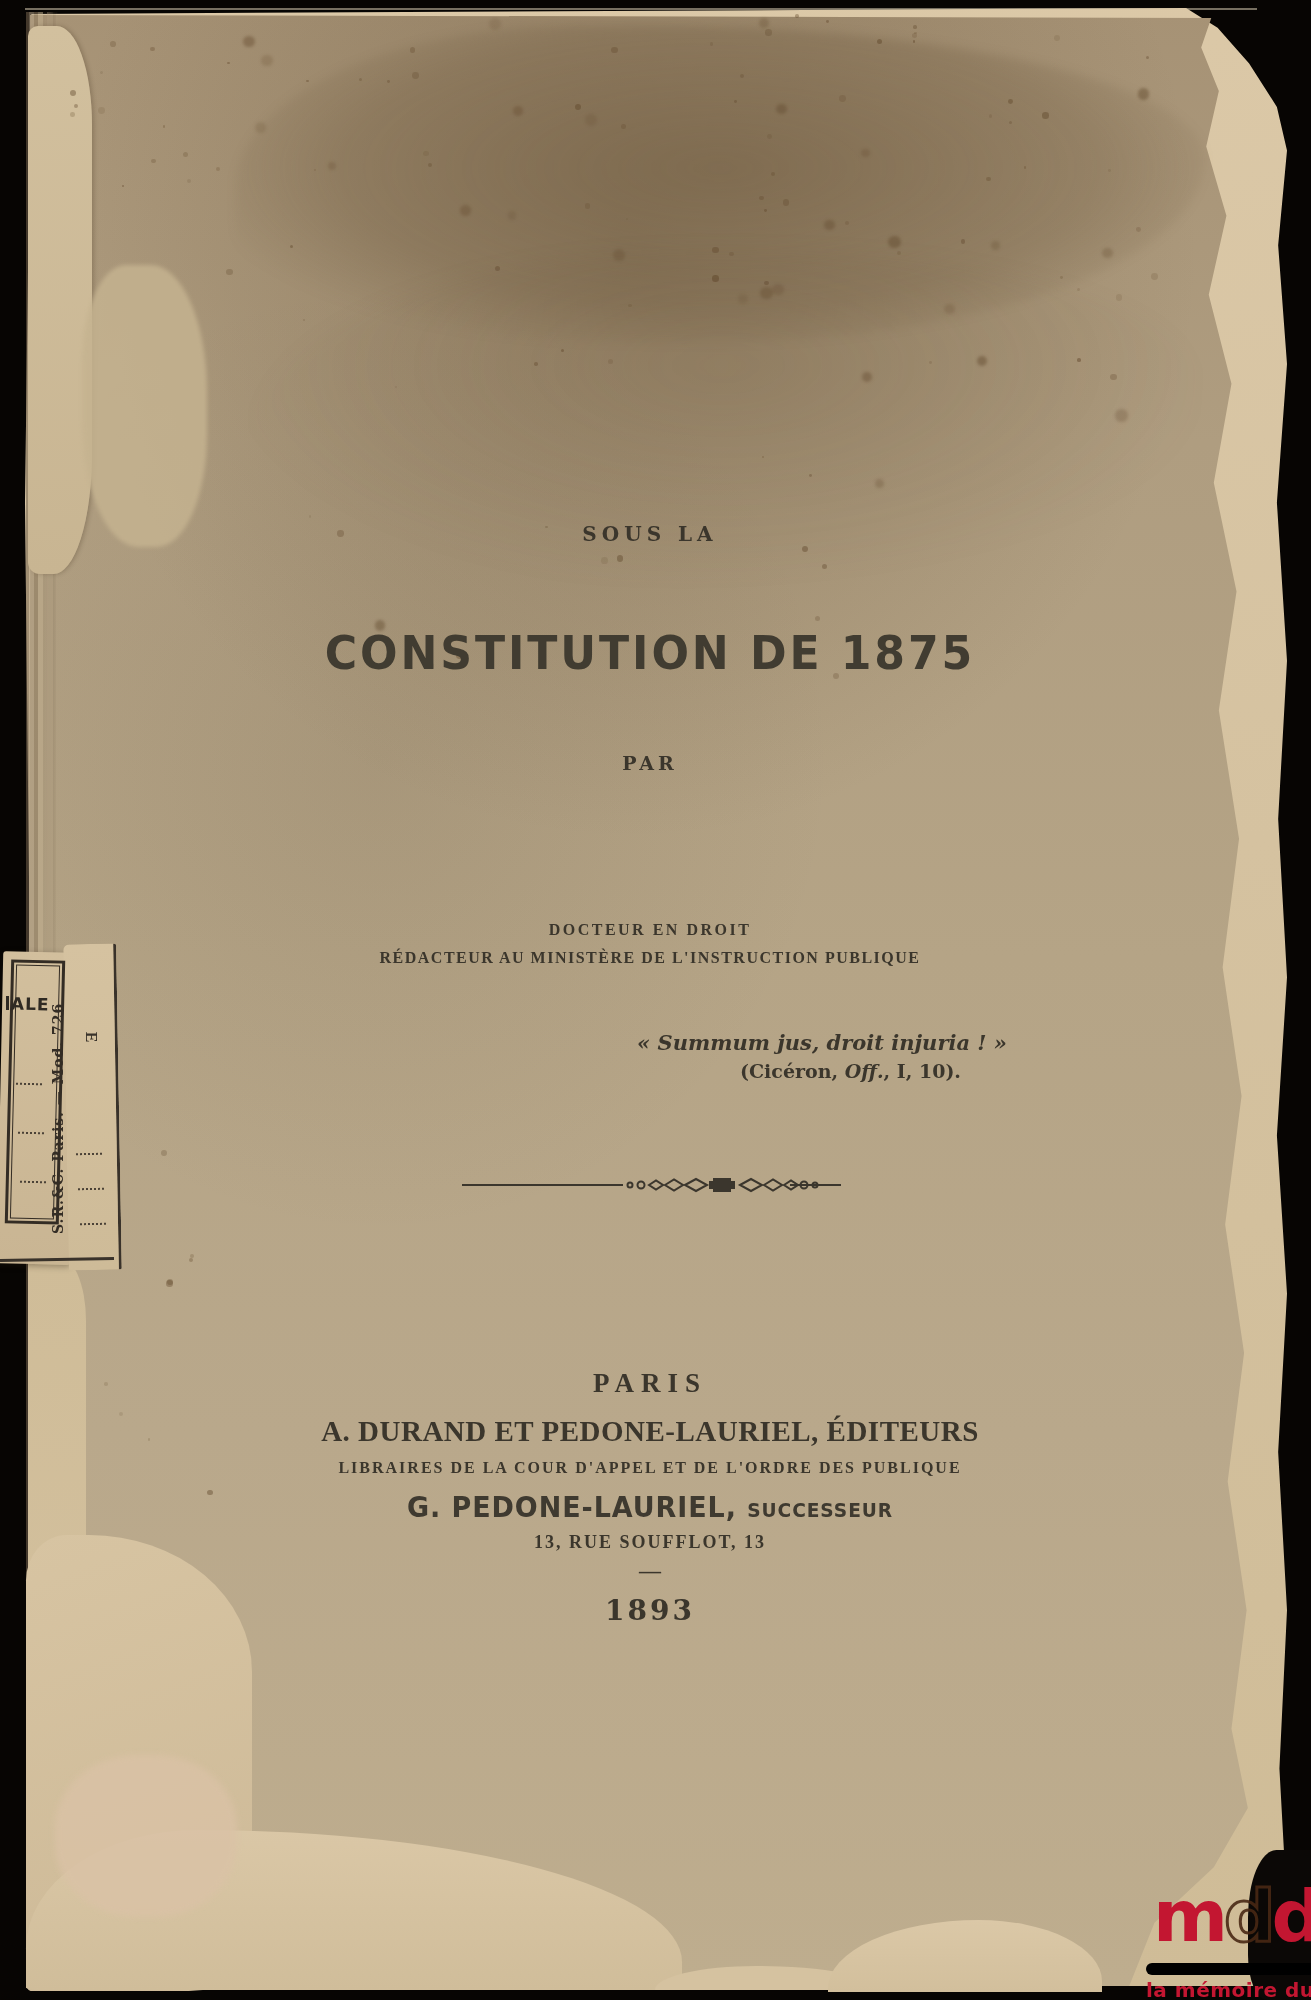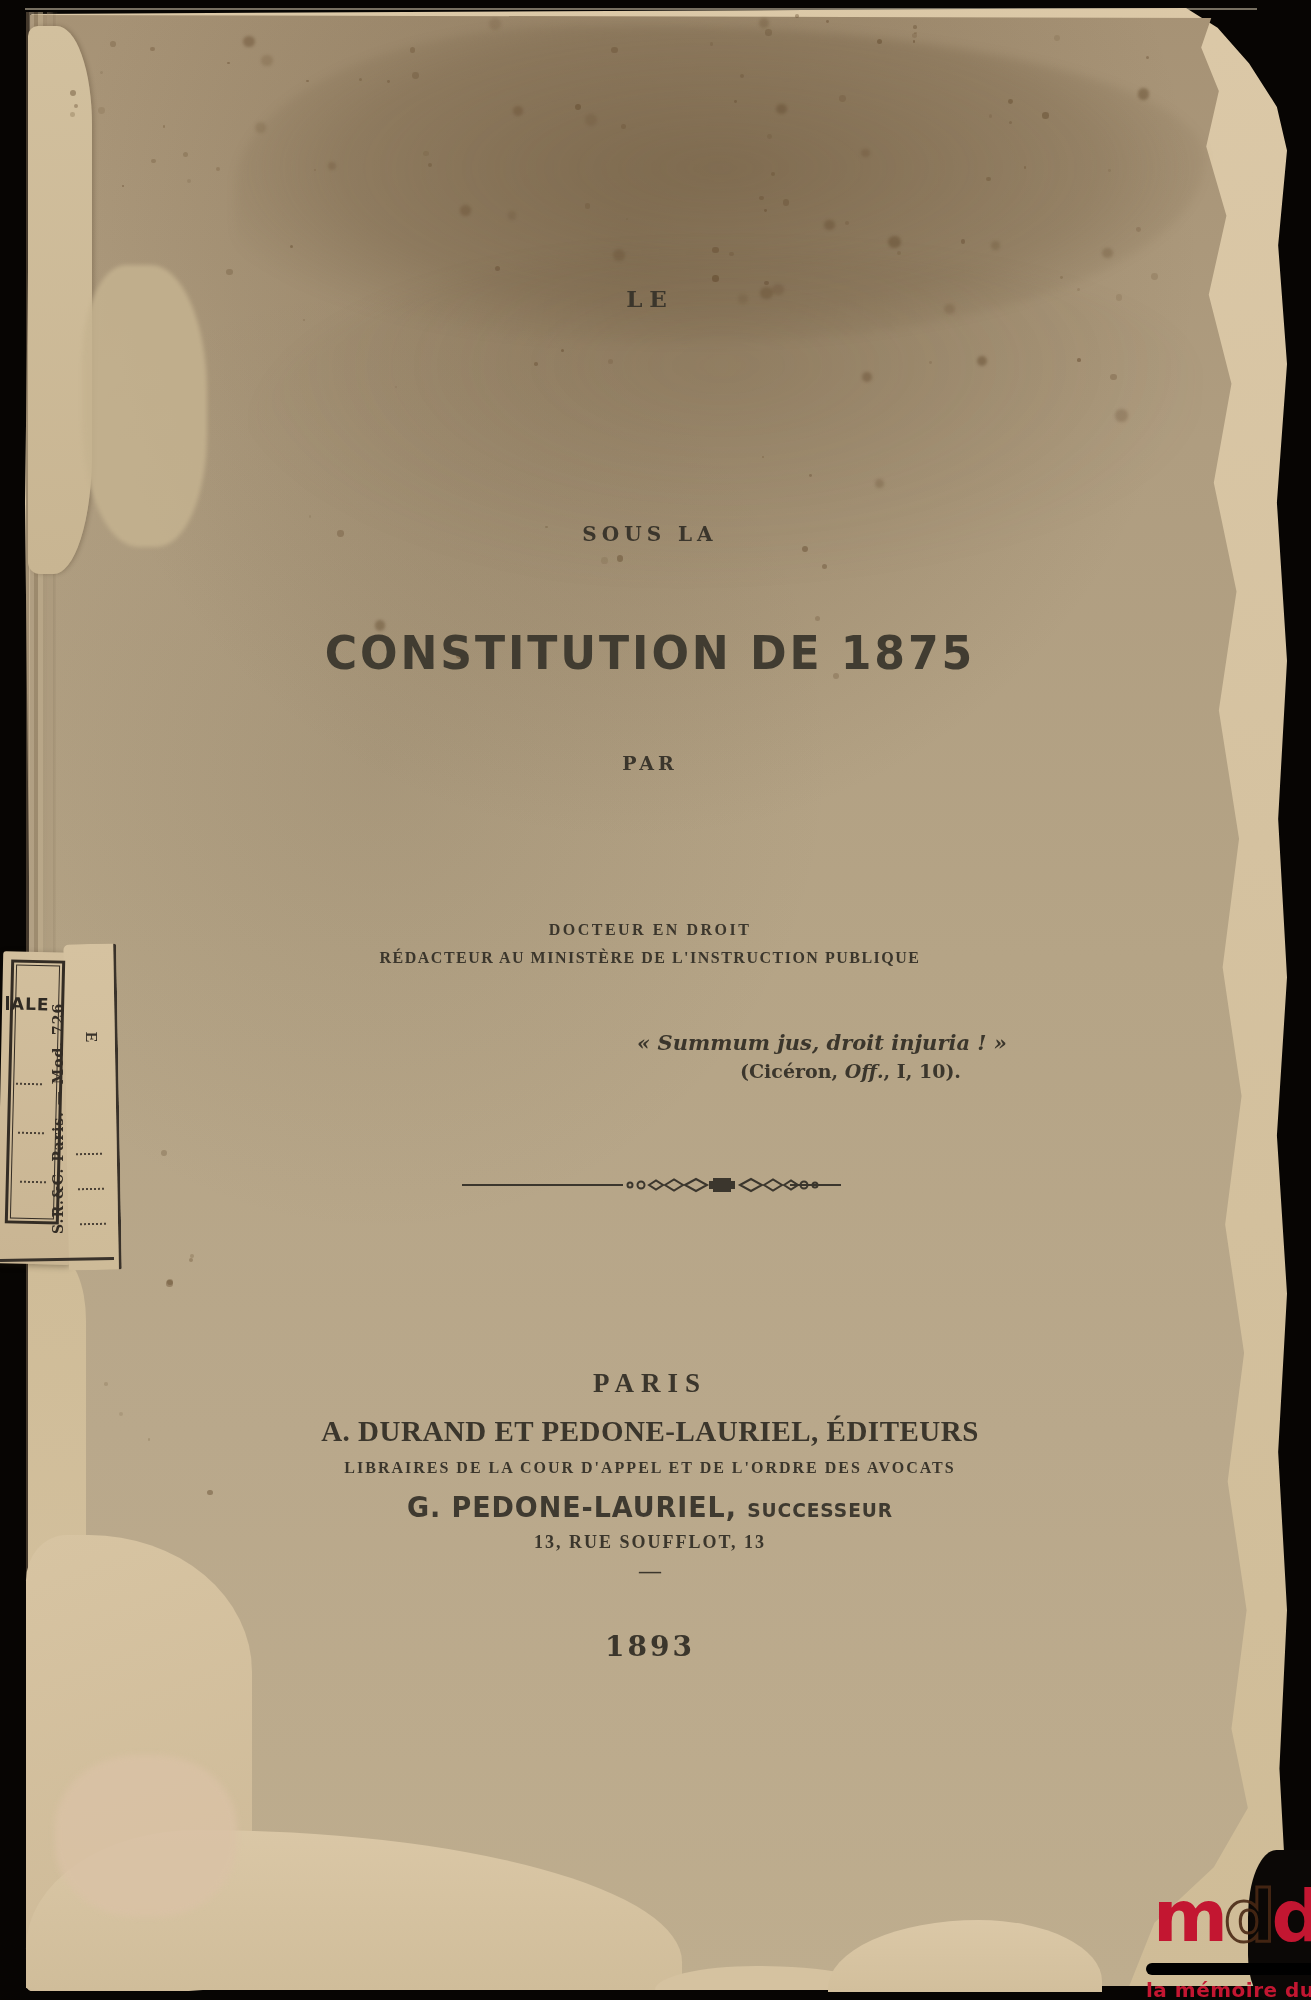--- a/index.html
+++ b/index.html
@@ -73,21 +73,21 @@
   .epi-src{margin-top:5px;padding-right:46px;font:700 19px "DejaVu Serif",serif;}
   .epi-src .work{font-style:italic;}
   .divider{position:absolute;left:435px;top:1168px;width:383px;height:18px;}
   .imp-city{top:1360px;font:700 27px "Liberation Serif",serif;letter-spacing:7px;}
   .imp-pub{top:1407px;font:700 29px "Liberation Serif",serif;letter-spacing:.5px;}
   .imp-det{top:1451px;font:700 16px "Liberation Serif",serif;letter-spacing:2px;}
   .imp-succ{top:1482px;font:700 29px "DejaVu Sans",sans-serif;letter-spacing:1px;transform:scaleX(.93);color:#3f3a30;}
   .imp-succ .role{font-variant:small-caps;text-transform:lowercase;}
   .imp-addr{top:1524px;font:700 18px "Liberation Serif",serif;letter-spacing:2px;}
   .imp-sep{top:1550px;font:700 22px "Liberation Serif",serif;}
-  .imp-year{top:1622px;font:700 28px "DejaVu Serif",serif;letter-spacing:3px;}
+  .imp-year{top:1586px;font:700 28px "DejaVu Serif",serif;letter-spacing:3px;}
   
   .lib-label{position:absolute;left:0px;top:944px;width:120px;height:332px;}
   .lab-p1{position:absolute;left:0;top:8px;width:74px;height:312px;background:linear-gradient(180deg,#d2bf9d,#c9b593);transform:rotate(1.2deg);box-shadow:0 2px 6px rgba(40,30,15,.35);border-radius:3px 8px 4px 3px;}
   .lab-p2{position:absolute;left:66px;top:0;width:50px;height:326px;background:linear-gradient(180deg,#d5c2a0,#cebb98);transform:rotate(-1deg);border-right:3px solid #39322a;border-radius:6px 3px 2px 2px;}
   .lab-bottomline{position:absolute;left:0;top:314px;width:114px;height:3px;background:#39322a;transform:rotate(-1deg);}
   .lab-box{position:absolute;left:8px;top:16px;width:48px;height:258px;border:3px solid #332c24;transform:rotate(1.4deg);}
   .lab-box::after{content:"";position:absolute;inset:2px;border:1.5px solid #332c24;}
   .lab-ale{position:absolute;left:11px;top:50px;font:700 17px "DejaVu Sans",sans-serif;letter-spacing:1px;color:#2f2a23;transform:rotate(1.4deg);}
   .lab-tick{position:absolute;left:6px;top:52px;width:3px;height:14px;background:#2f2a23;}
   .lab-side{position:absolute;left:50px;top:30px;height:260px;writing-mode:vertical-rl;transform:rotate(180deg);font:700 14px "DejaVu Serif",serif;letter-spacing:1px;color:#342d25;white-space:nowrap;}
@@ -249,21 +249,20 @@
         <div class="fox" style="left: 182.254px; top: 1481.91px; width: 5.38821px; height: 5.38821px; background: rgba(88, 62, 34, 0.4);"></div>
         <div class="fox" style="left: 93.7735px; top: 1403.88px; width: 4.1718px; height: 4.1718px; background: rgba(88, 62, 34, 0.14);"></div>
         <div class="fox" style="left: 60.693px; top: 1156.84px; width: 4.04368px; height: 4.04368px; background: rgba(88, 62, 34, 0.34);"></div>
         <div class="fox" style="left: 141.026px; top: 1272.11px; width: 6.64086px; height: 6.64086px; background: rgba(88, 62, 34, 0.35);"></div>
         <div class="fox" style="left: 164.115px; top: 1249.82px; width: 3.9094px; height: 3.9094px; background: rgba(88, 62, 34, 0.3);"></div>
         <div class="fox" style="left: 135.92px; top: 1142.29px; width: 5.79234px; height: 5.79234px; background: rgba(88, 62, 34, 0.25);"></div>
         <div class="fox" style="left: 79.3366px; top: 1374.37px; width: 3.48575px; height: 3.48575px; background: rgba(88, 62, 34, 0.16);"></div>
       </div>
 
     <div class="print-block">
-      <div class="line half-title">LE</div>
       <div class="line sub-link">SOUS LA</div>
       <div class="line sub-title">CONSTITUTION DE 1875</div>
       <div class="line byline">PAR</div>
       <div class="line cred1">DOCTEUR EN DROIT</div>
       <div class="line cred2">RÉDACTEUR AU MINISTÈRE DE L'INSTRUCTION PUBLIQUE</div>
 
       <div class="epigraph">
         <div class="epi-quote">« Summum jus, droit injuria ! »</div>
         <div class="epi-src"><span>(Cicéron, </span><span class="work">Off.</span><span>, I, 10).</span></div>
       </div>
@@ -287,21 +286,21 @@
           <g fill="#3b362d">
             <rect x="253" y="2" width="18" height="14"></rect>
             <rect x="249" y="5" width="4" height="8"></rect>
             <rect x="271" y="5" width="4" height="8"></rect>
           </g>
         </svg>
       </div>
 
       <div class="line imp-pub">A. DURAND ET PEDONE-LAURIEL, ÉDITEURS</div>
       <div class="line imp-city">PARIS</div>
-      <div class="line imp-det">LIBRAIRES DE LA COUR D'APPEL ET DE L'ORDRE DES AVOCATS</div>
+      <div class="line imp-det">LIBRAIRES DE LA COUR D'APPEL ET DE L'ORDRE DES PUBLIQUE</div>
       <div class="line imp-succ"><span>G. PEDONE-LAURIEL, </span><span class="role">Successeur</span></div>
       <div class="line imp-addr">13, RUE SOUFFLOT, 13</div>
       <div class="line imp-sep">—</div>
       <div class="line imp-year">1893</div>
     </div>
   </div>
 
   <div class="lib-label">
     <div class="lab-p1"></div>
     <div class="lab-p2"></div>

